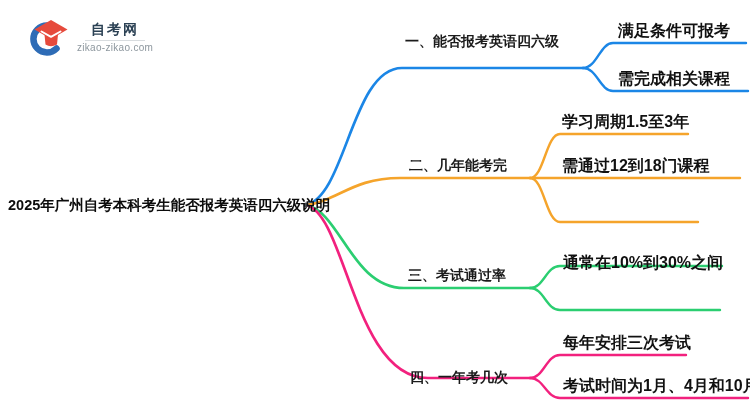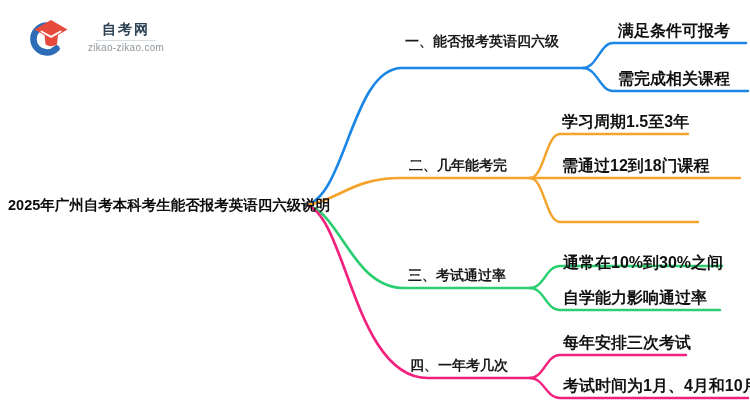--- a/index.html
+++ b/index.html
@@ -7,21 +7,21 @@
     width:750px;height:410px;background:#ffffff;overflow:hidden;position:relative;
     font-family:"Liberation Sans","DejaVu Sans",sans-serif;
   }
   .stage{position:absolute;inset:0;width:750px;height:410px;}
   svg.lines{position:absolute;left:0;top:0;}
   svg.lines path{fill:none;stroke-linecap:round;stroke-linejoin:round;}
   svg.lines path.main{stroke-width:2.7;}
   svg.lines path.child{stroke-width:2.4;}
 
   .logo{position:absolute;left:28px;top:18px;display:flex;align-items:center;}
-  .logo-text{margin-left:18px;display:flex;flex-direction:column;align-items:center;}
+  .logo-text{margin-left:7px;display:flex;flex-direction:column;align-items:center;}
   .brand-name{font-size:14px;font-weight:700;color:#2b4154;letter-spacing:2px;line-height:17px;}
   .brand-rule{width:60px;border-top:1px solid #d8dcdf;margin:2px 0 1px 0;}
   .brand-domain{font-size:10px;color:#8d979e;letter-spacing:.3px;line-height:11px;}
 
   .main-title{
     position:absolute;left:8px;top:195px;width:300px;
     font-size:14.5px;font-weight:700;color:#0c0c0c;line-height:20px;white-space:nowrap;text-align:right;
   }
   .node-label{
     position:absolute;transform:translateX(-50%);
@@ -76,27 +76,26 @@
       <div class="brand-rule"></div>
       <div class="brand-domain">zikao-zikao.com</div>
     </div>
   </div>
 
   <div class="main-title">2025年广州自考本科考生能否报考英语四六级说明</div>
 
   <div class="node-label" style="left:482px;top:32px;">一、能否报考英语四六级</div>
   <div class="node-label" style="left:457px;top:266px;">三、考试通过率</div>
   <div class="node-label" style="left:458px;top:156px;">二、几年能考完</div>
-  <div class="node-label" style="left:459px;top:356px;">四、一年考几次</div>
+  <div class="node-label" style="left:459px;top:368px;">四、一年考几次</div>
 
   <div class="child-label" style="left:618px;top:69px;">需完成相关课程</div>
   <div class="child-label" style="left:618px;top:21px;">满足条件可报考</div>
 
   <div class="child-label" style="left:562px;top:112px;">学习周期1.5至3年</div>
   <div class="child-label" style="left:562px;top:156px;">需通过12到18门课程</div>
 
   <div class="child-label" style="left:563px;top:244px;margin-top:9px;">通常在10%到30%之间</div>
-  <div class="child-label" style="left:563px;top:288px;">自学能力影响通过率</div>
 
   <div class="child-label" style="left:563px;top:333px;">每年安排三次考试</div>
   <div class="child-label" style="left:563px;top:376px;">考试时间为1月、4月和10月</div>
 
 </div>
 
 </body></html>

